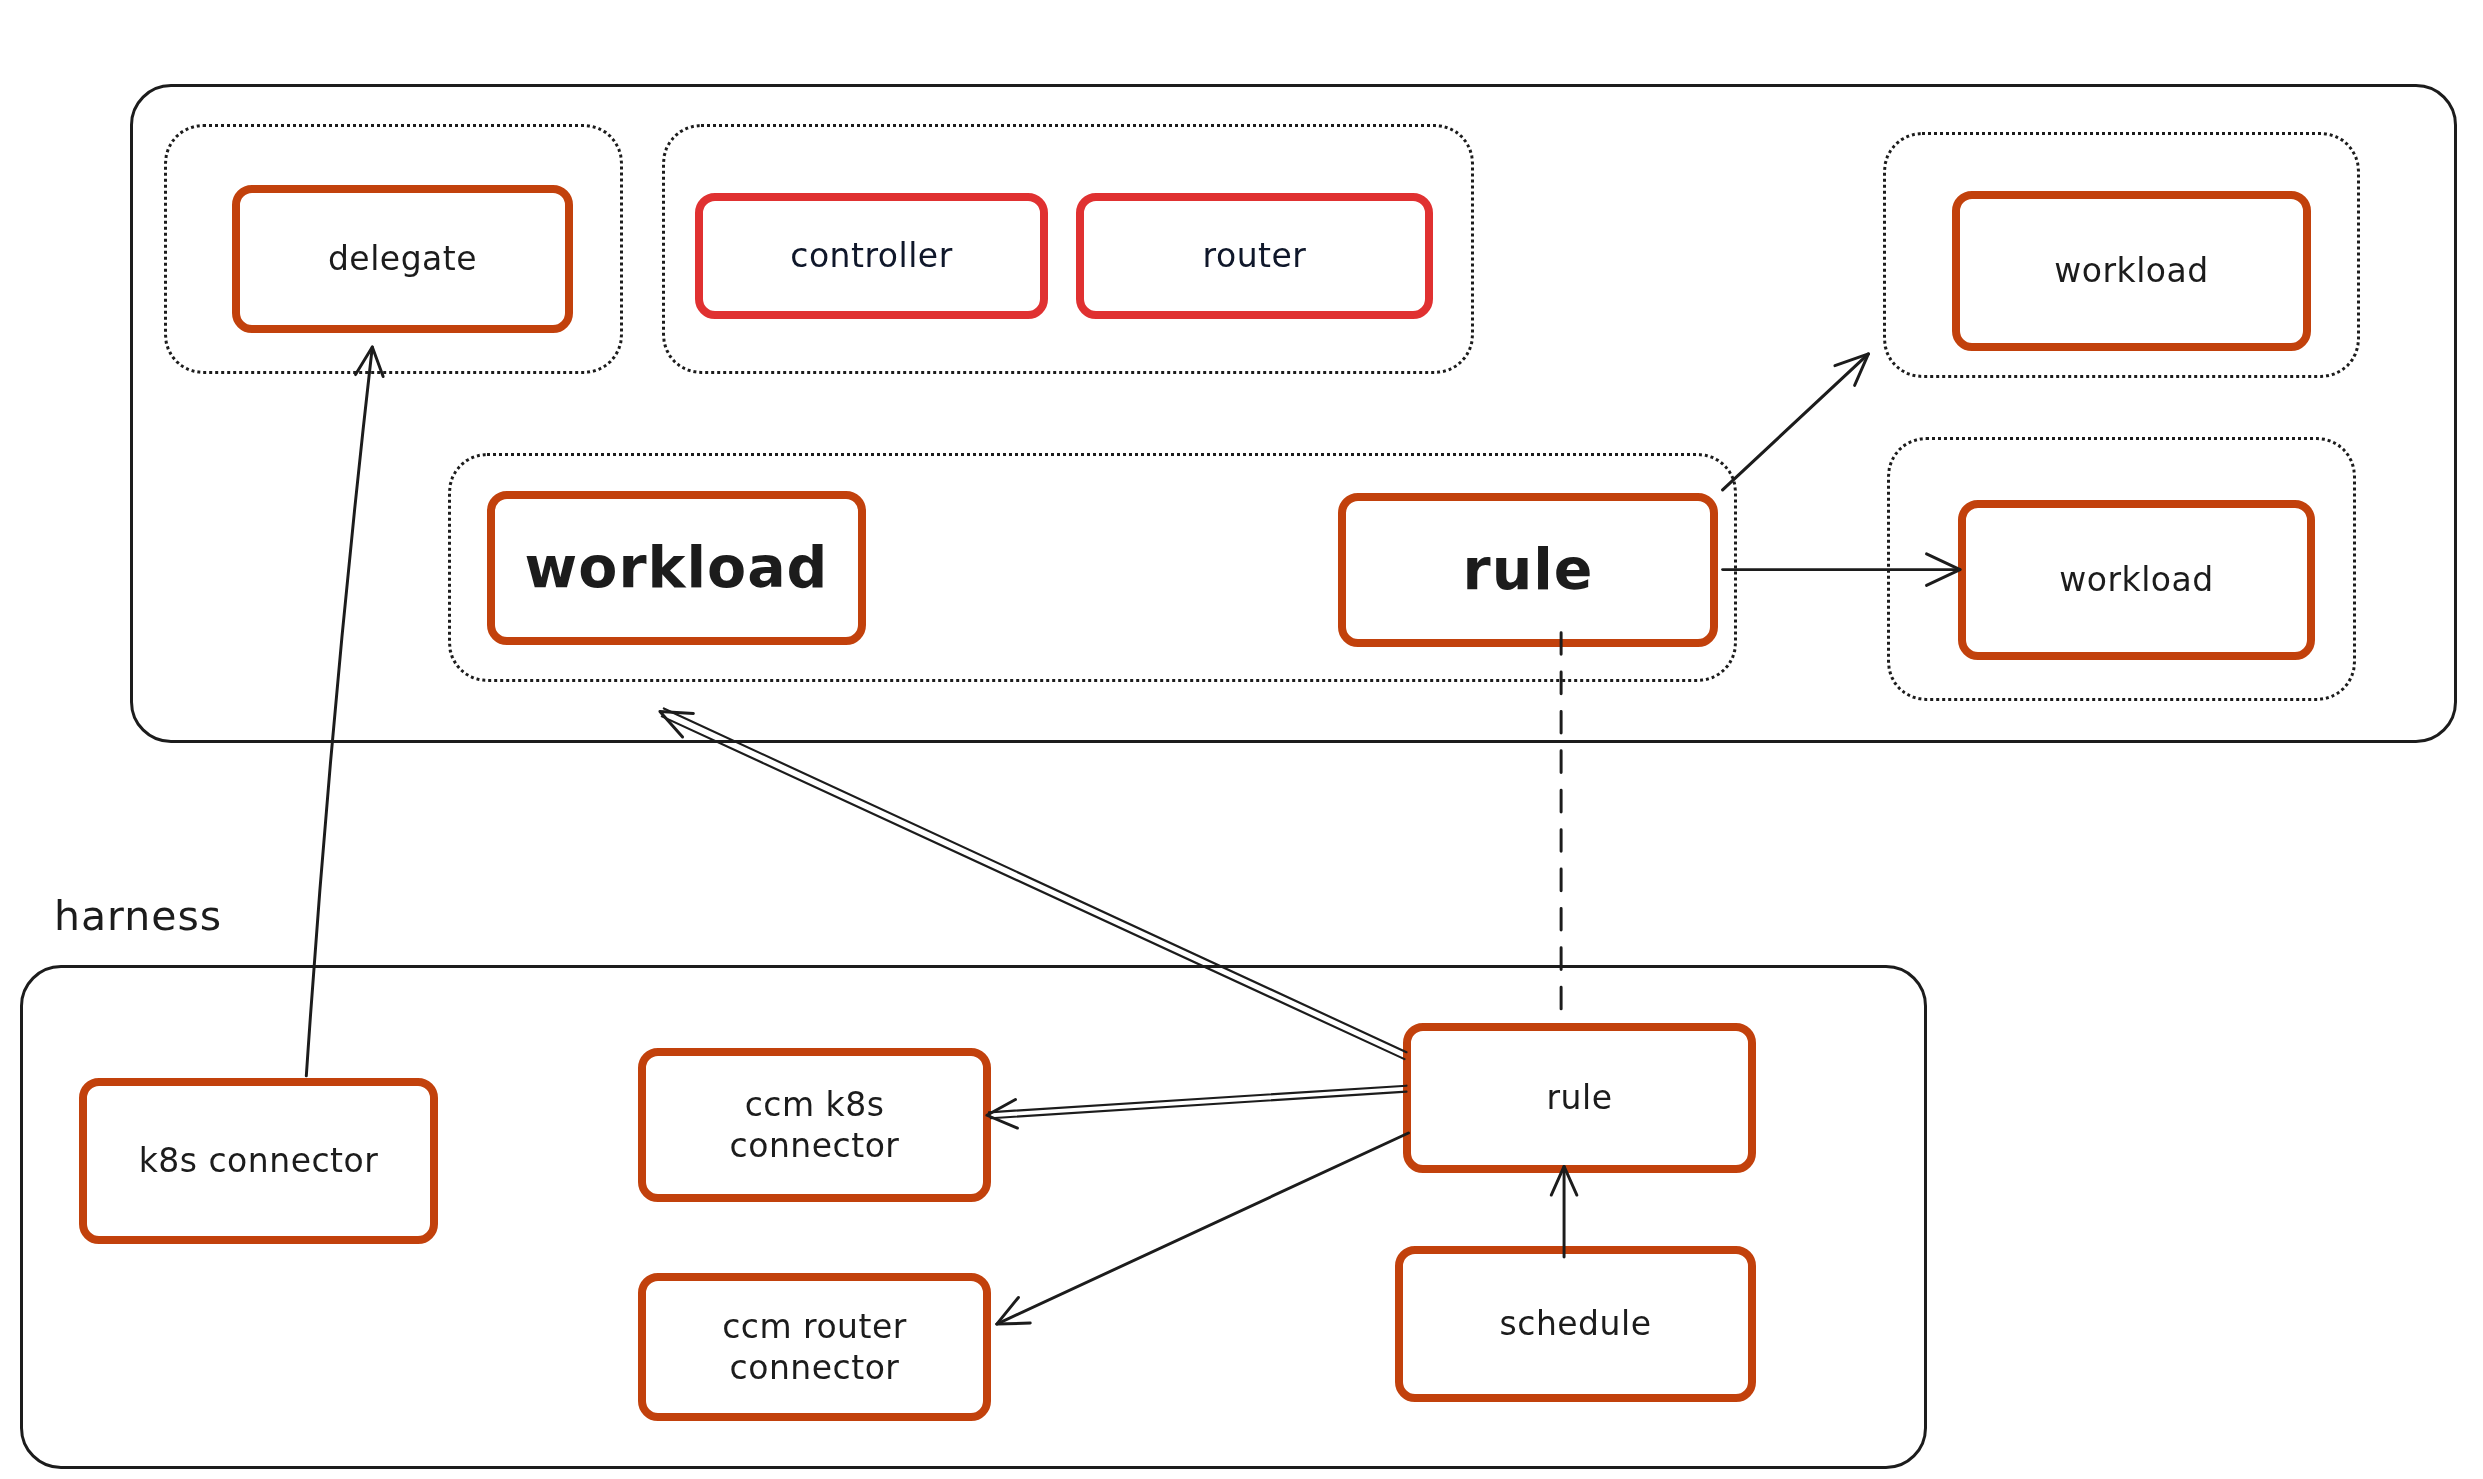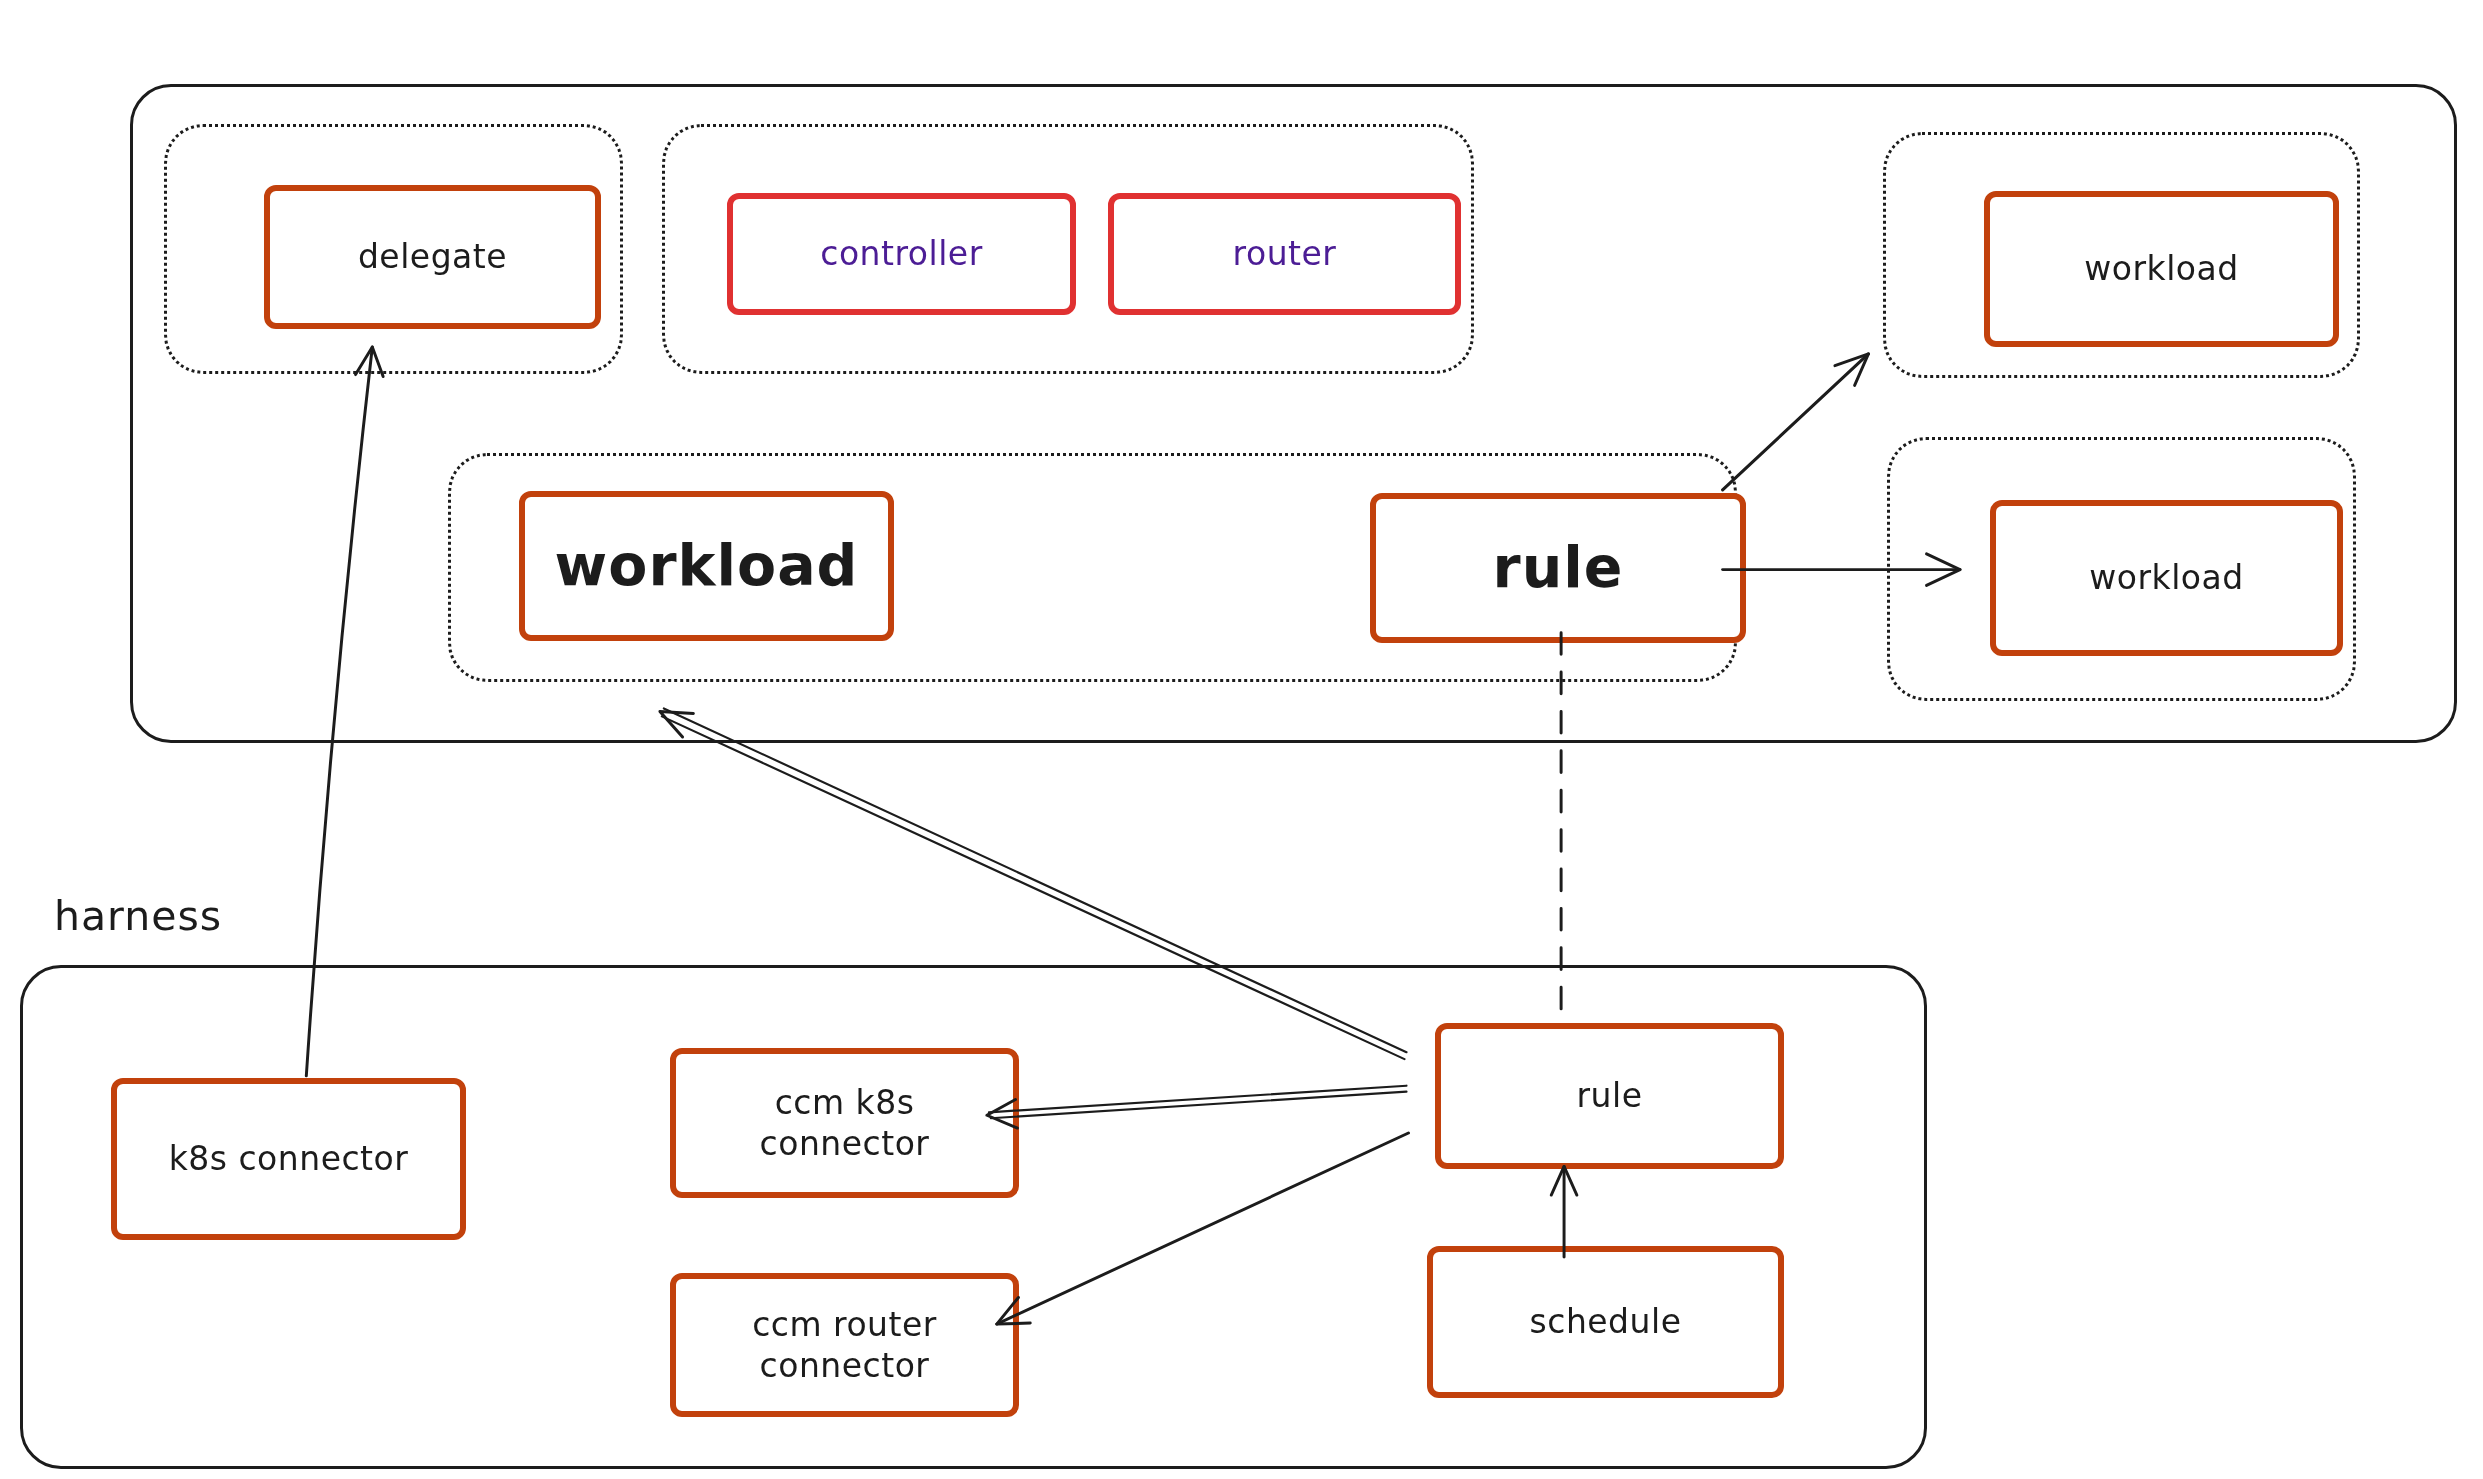--- a/index.html
+++ b/index.html
@@ -23,41 +23,40 @@
     background: transparent;
   }
   .dotted-group {
     position: absolute;
     border: 3.4px dotted #1c1c1c;
     border-radius: 39px;
     background: transparent;
   }
   .node {
     position: absolute;
-    border: 6px solid #c2410c;
-    border-radius: 12px;
+    border: 8px solid #c2410c;
+    border-radius: 20px;
     background: #ffffff;
     display: flex;
     align-items: center;
     justify-content: center;
     text-align: center;
     font-size: 33px;
     line-height: 1.25;
     white-space: pre-line;
     letter-spacing: 0.5px;
-    margin-left: 32px;
   }
   .node.big {
     font-size: 57px;
     font-weight: 700;
     letter-spacing: 1px;
   }
   .node.red {
     border-color: #e03131;
-    color: #4c1d95;
+    color: #0f172a;
   }
   .float-label {
     position: absolute;
     font-size: 41px;
     letter-spacing: 1px;
     white-space: nowrap;
     text-align: center;
   }
   svg.arrows {
     position: absolute;

